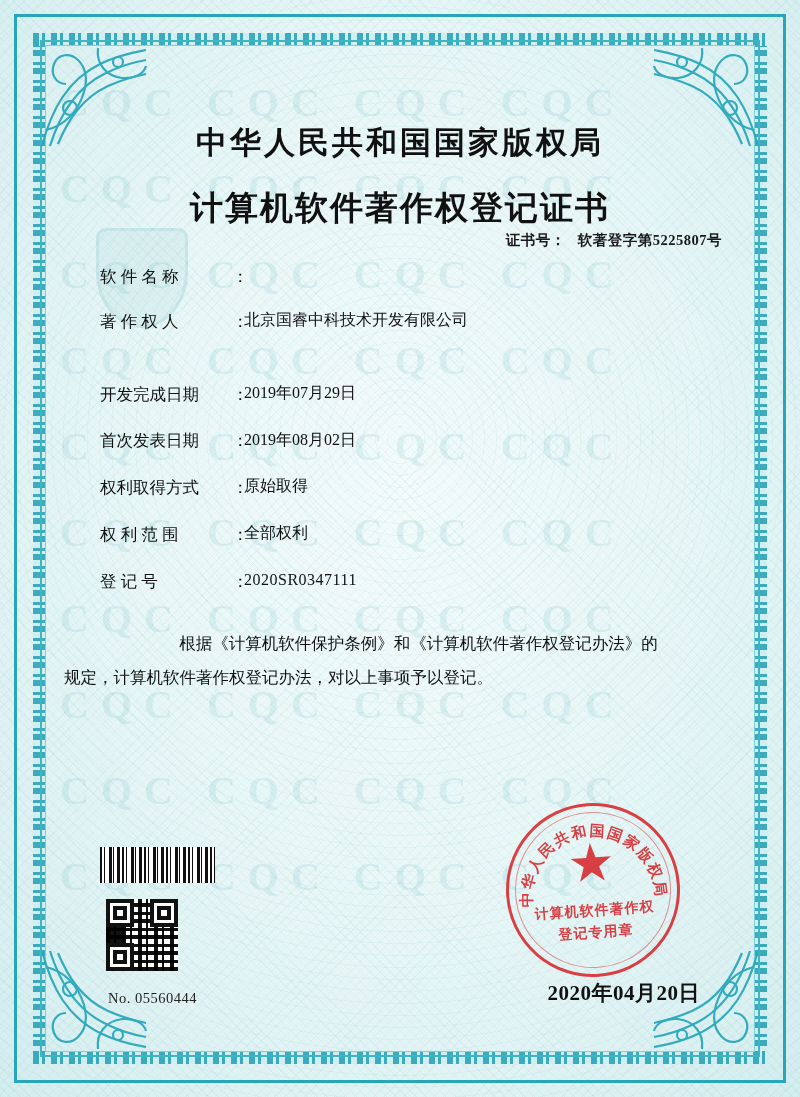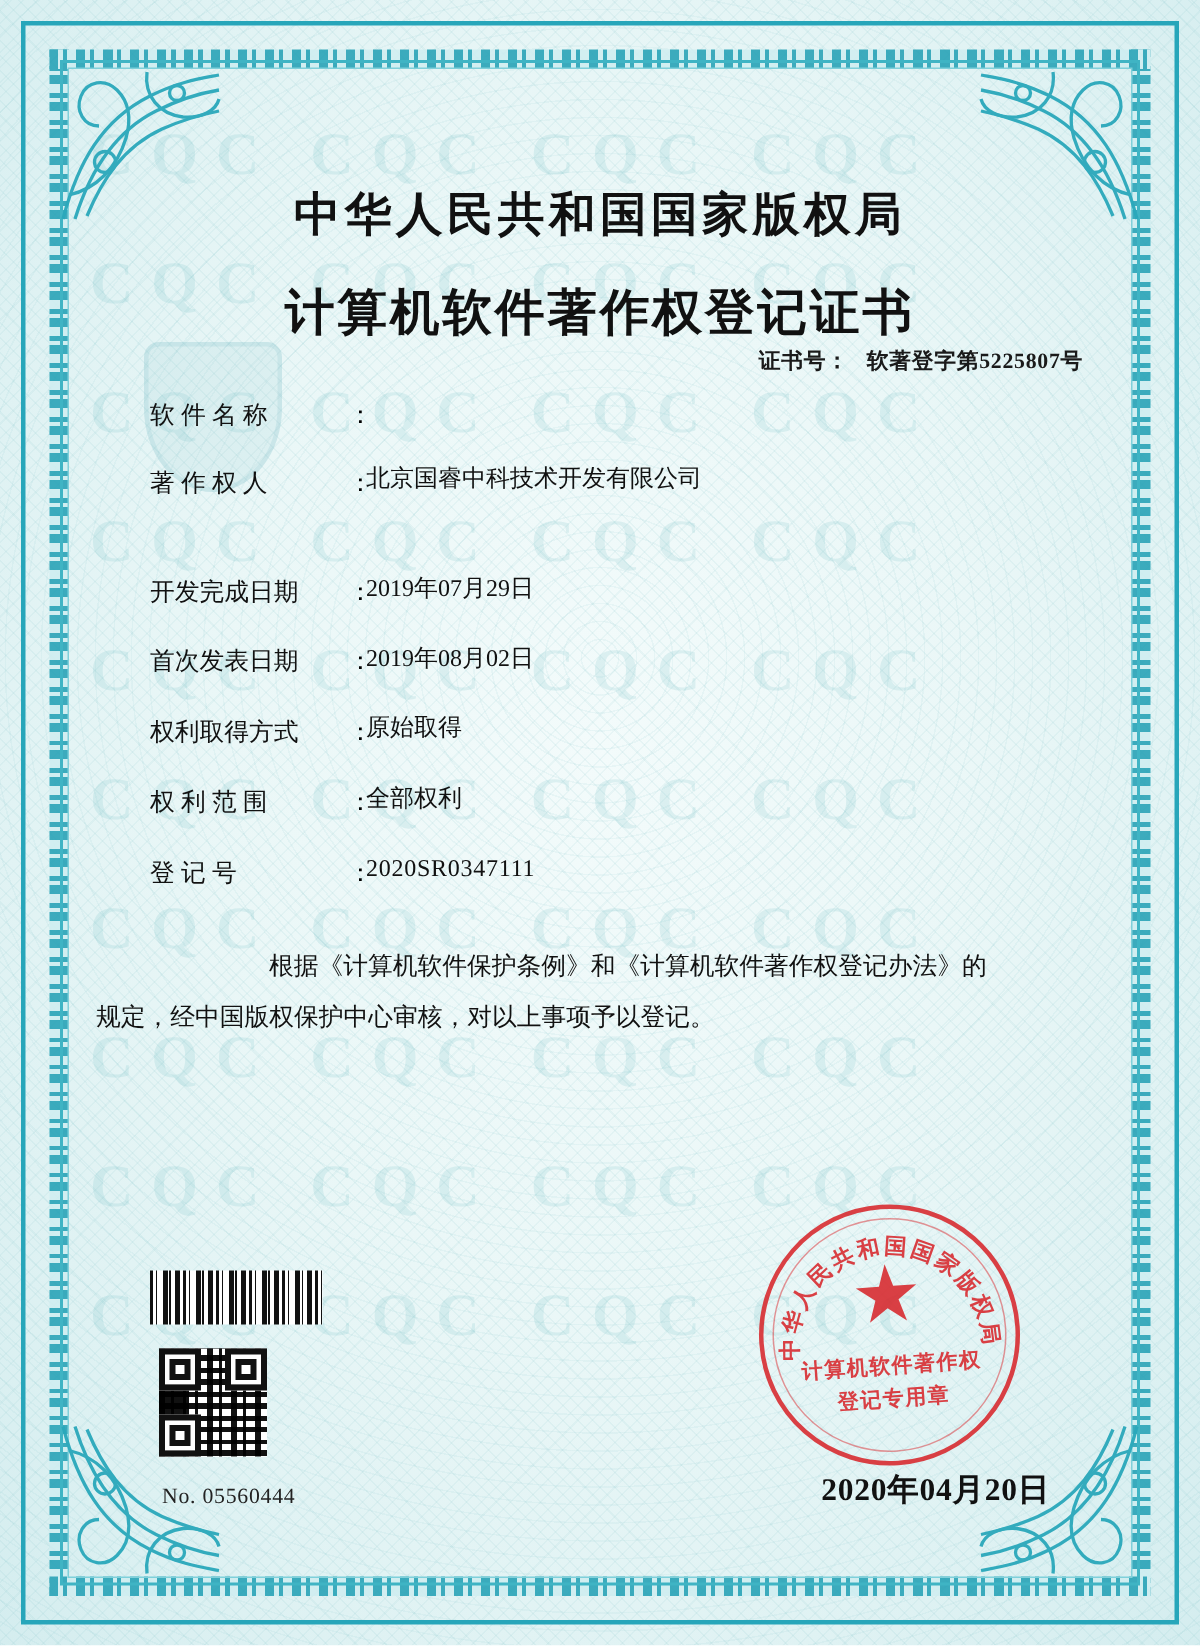--- a/index.html
+++ b/index.html
@@ -352,21 +352,21 @@
       <div class="row">
         <div class="label">登 记 号</div>
         <div class="colon">：</div>
         <div class="value mono">2020SR0347111</div>
       </div>
 
     </div>
 
     <div class="statement">
       <div class="p1">根据《计算机软件保护条例》和《计算机软件著作权登记办法》的</div>
-      <div>规定，经中国版权保护中心审核，对以上事项予以登记。</div>
+      <div>规定，计算机软件著作权登记办法，对以上事项予以登记。</div>
     </div>
   </div>
 
   <div class="codes">
     <div class="barcode"></div>
     <div class="qr">
         <div class="blq"></div>
       </div>
   </div>
 

